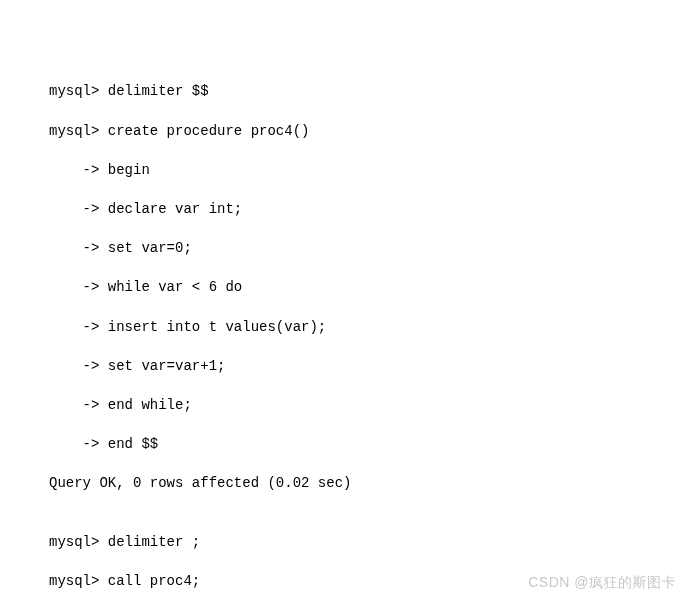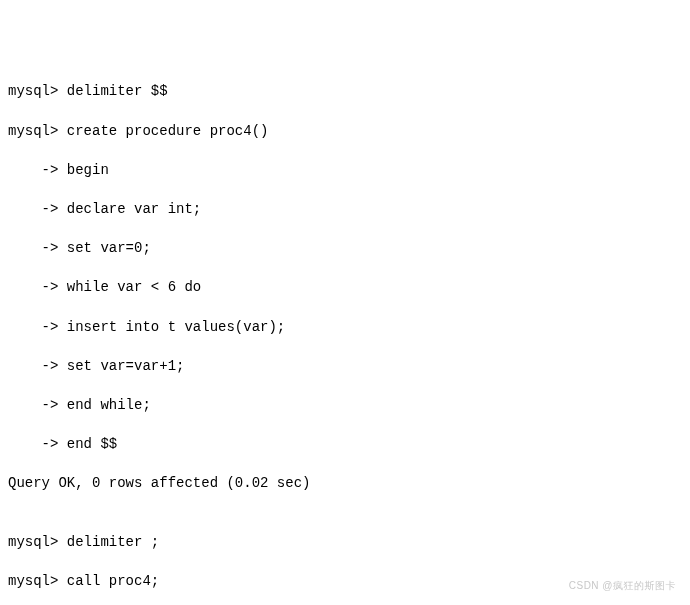--- a/index.html
+++ b/index.html
@@ -14,28 +14,29 @@
       font-family: "Courier New", Consolas, monospace;
       font-size: 14px;
       line-height: 1.4;
       color: #000000;
       padding: 4px 8px;
       position: relative;
       white-space: pre;
     }
     .line {
       display: block;
+      margin-left: 41px;
     }
     .watermark {
       position: absolute;
       bottom: 12px;
       right: 14px;
       color: #c8c8c8;
       font-family: Arial, sans-serif;
-      font-size: 10px;
+      font-size: 14px;
       letter-spacing: 0.5px;
       margin-left: 8px;
     }
   </style>
 </head>
 <body>
 
 
 
 <span class="line">mysql&gt; delimiter $$</span>

